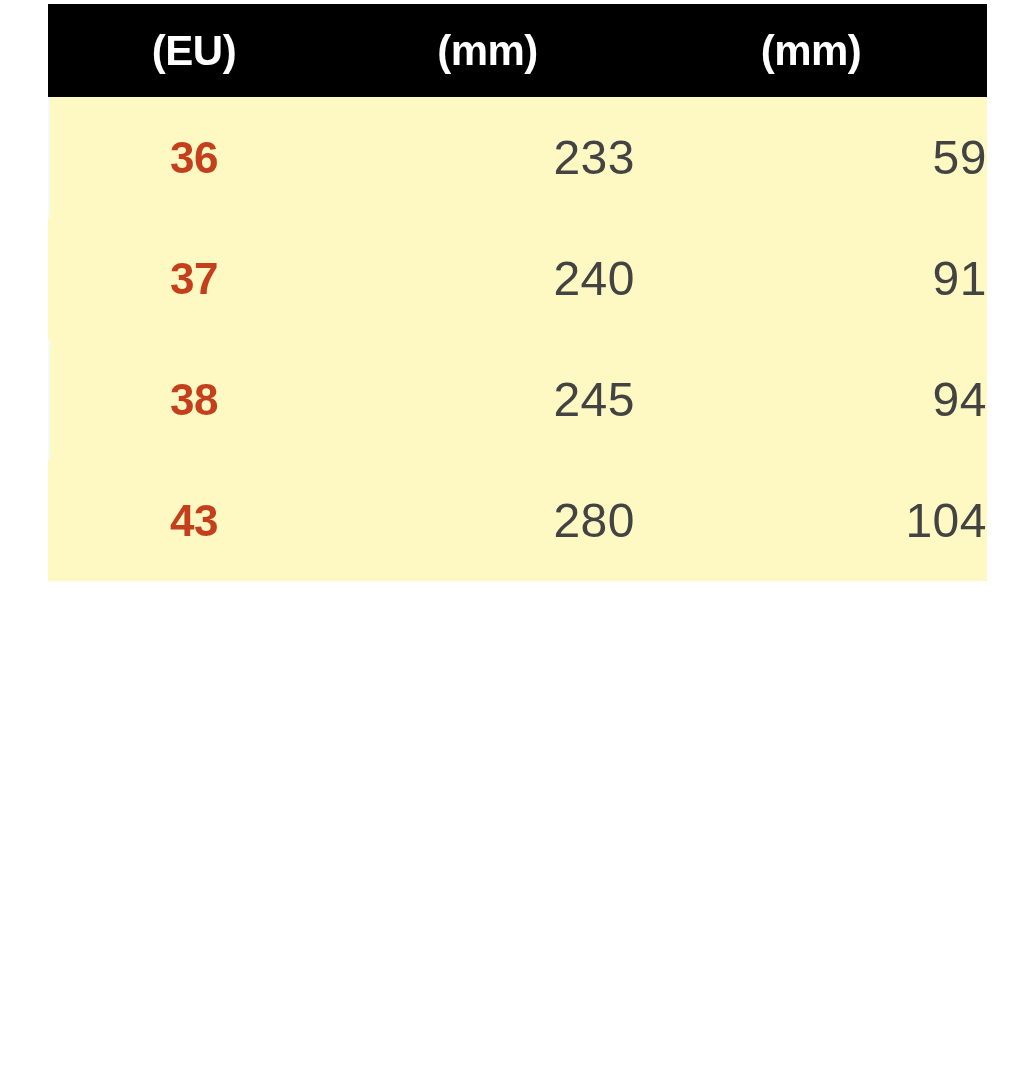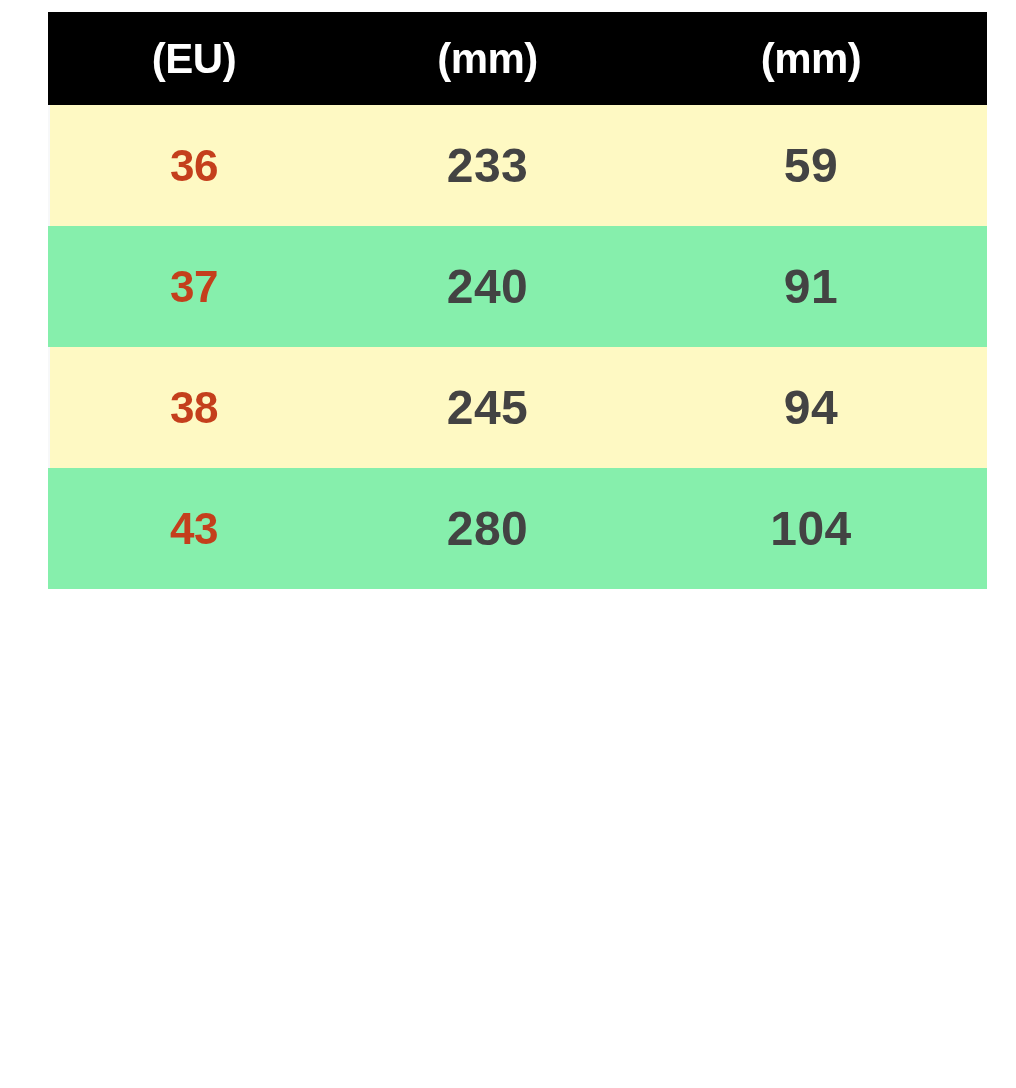--- a/index.html
+++ b/index.html
@@ -11,21 +11,21 @@
   body {
     width: 1016px;
     height: 1088px;
     overflow: hidden;
     font-family: "Liberation Sans", "DejaVu Sans", sans-serif;
   }
 
   .size-chart-wrap {
     position: absolute;
     left: 48px;
-    top: 12px;
+    top: 4px;
     width: 939px;
   }
 
   table.size-chart {
     width: 939px;
     border-collapse: collapse;
     table-layout: fixed;
   }
 
   
@@ -44,21 +44,21 @@
     line-height: 1;
   }
 
   
   col.col-eu   { width: 292px; }
   col.col-len  { width: 295px; }
   col.col-wid  { width: 352px; }
 
   
   tbody tr {
-    background: #86efac;
+    background: #fef9c3;
   }
   tbody tr.zebra {
     background: #fef9c3;
   }
   tbody td {
     height: 121px;
     padding: 0;
     text-align: center;
     vertical-align: middle;
     line-height: 1;
@@ -66,22 +66,23 @@
 
   td.eu-cell {
     color: #c43f1c;
     font-size: 44px;
     font-weight: 700;
     letter-spacing: -0.5px;
   }
   td.mm-cell {
     color: #434343;
     font-size: 48px;
-    font-weight: 700;
+    font-weight: 400;
     letter-spacing: 0.5px;
+    text-align: right;
   }
 
   
   tbody tr.zebra td:first-child {
     box-shadow: inset 2px 0 0 #f7f8f9;
   }
 </style>
 </head>
 <body>
 

